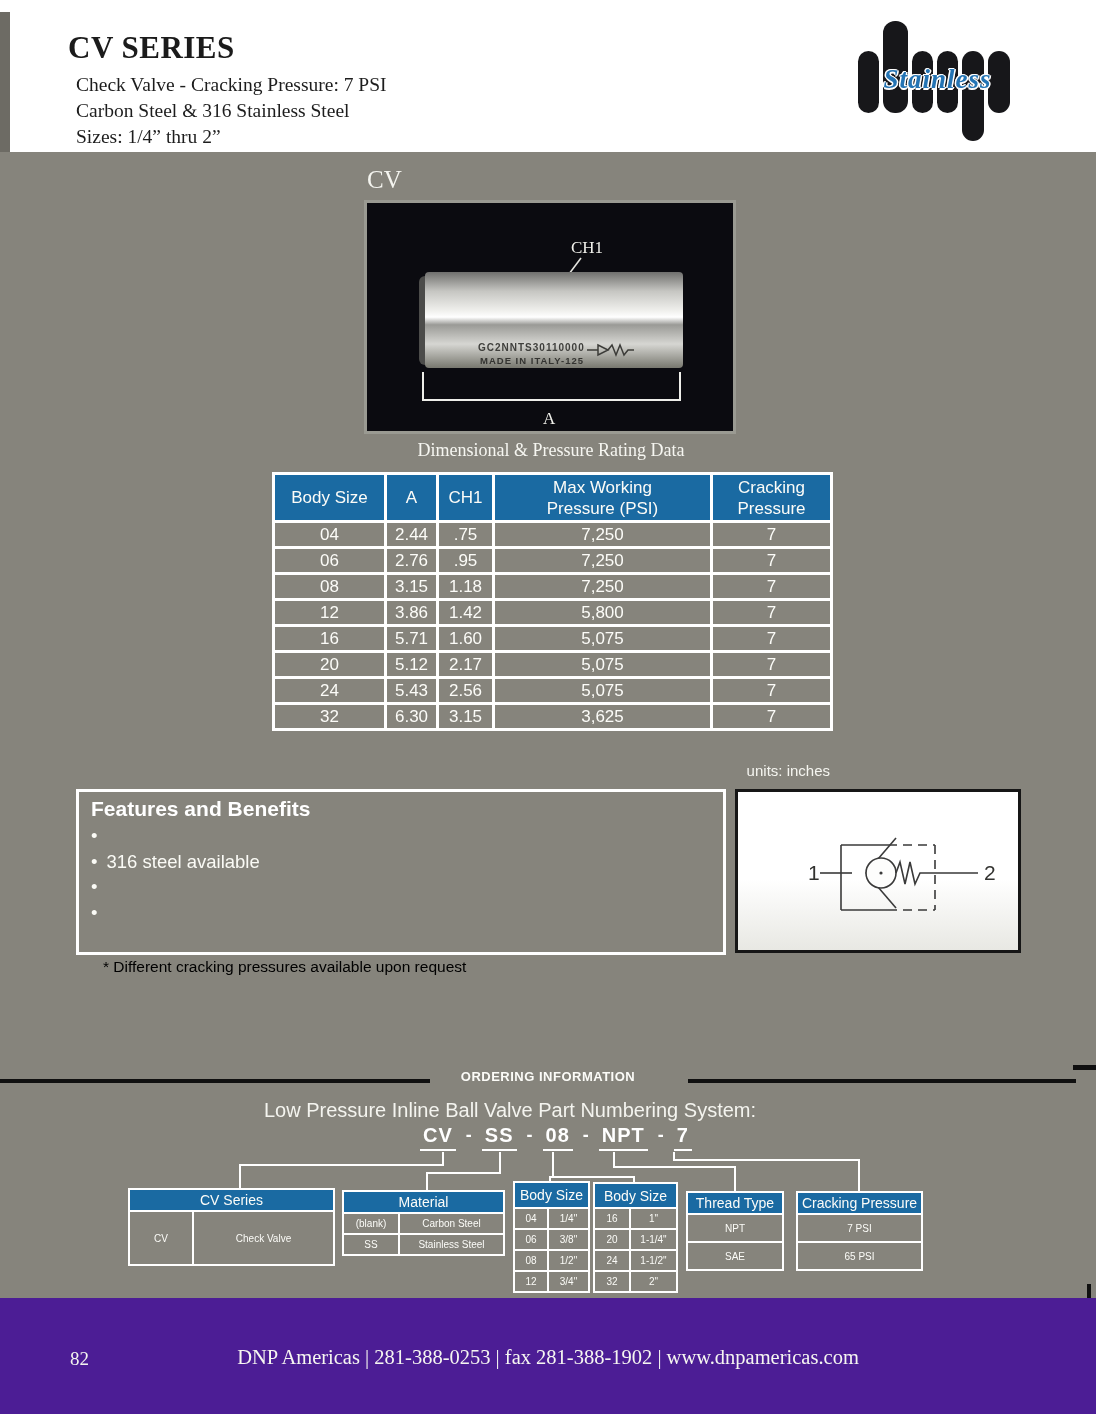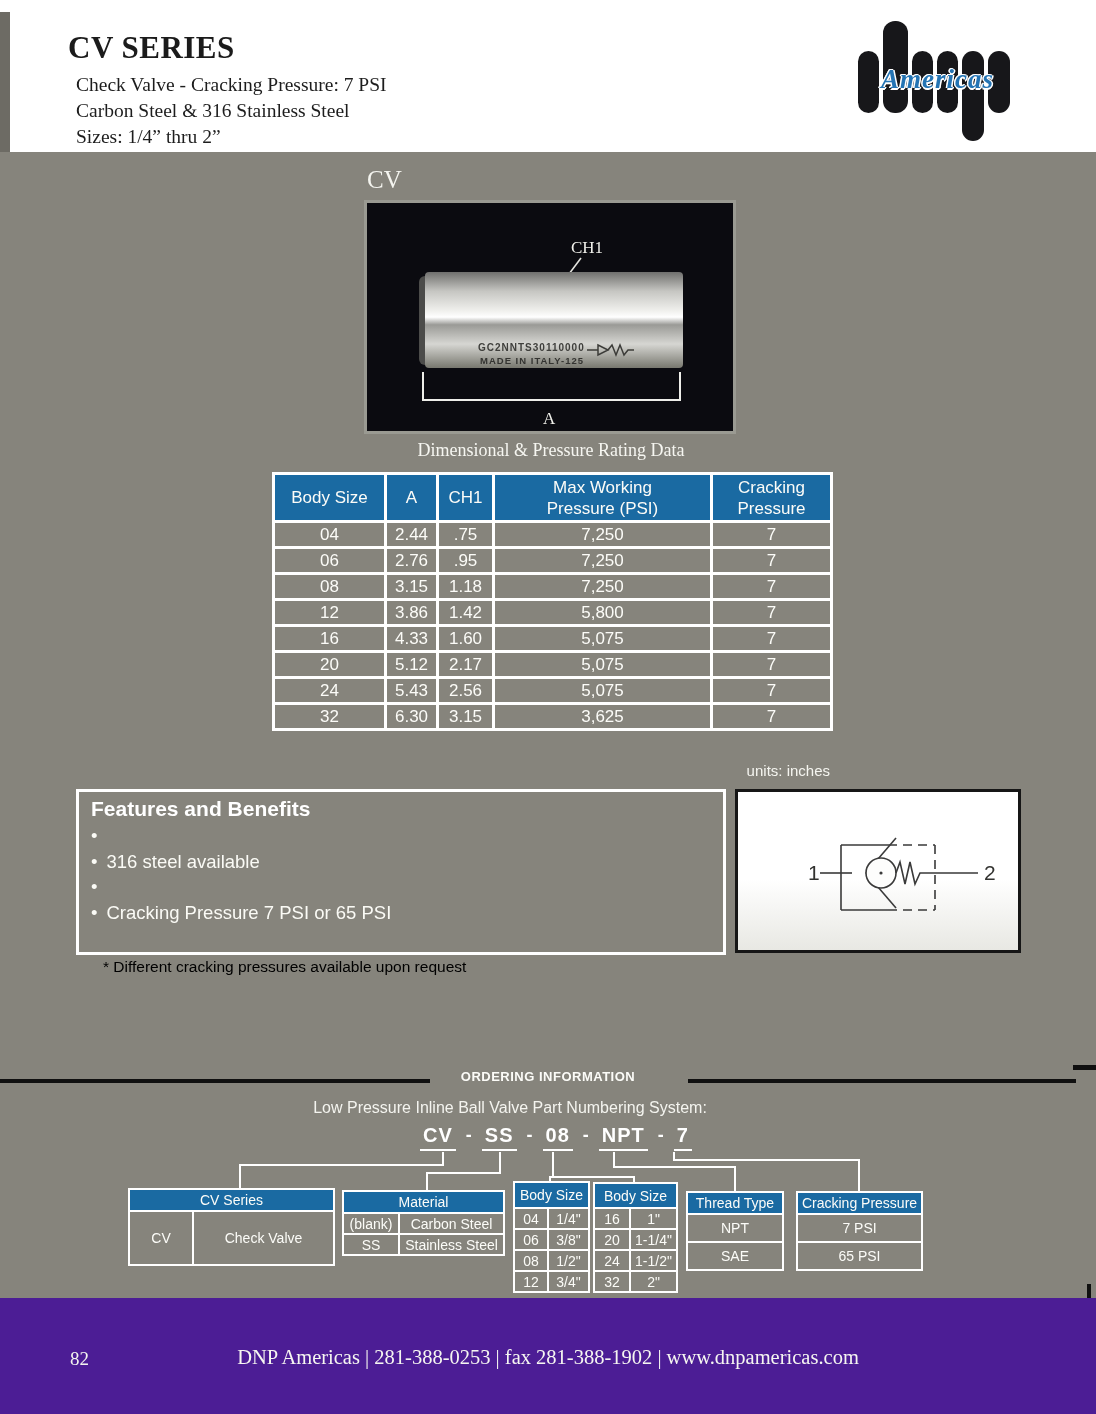--- a/index.html
+++ b/index.html
@@ -47,29 +47,29 @@
   .feature-item .blt { flex:0 0 auto; }
   .feature-item .ftxt { white-space:pre-line; }
   .footnote { left:76px; top:958px; font-size:15.5px; color:#000000;margin-left:27px; }
 
   
   .schematic-box { left:735px; top:789px; width:286px; height:164px; border:3px solid #161616; background:linear-gradient(180deg,#ffffff 55%,#e8e8e3 100%); }
 
   
   .rule { background:#101010; height:4px; }
   .ordering-title { left:0; top:1069px; width:1096px; text-align:center; font-size:13px; font-weight:bold; color:#fcfcf8; letter-spacing:0.5px; }
-  .ordering-subtitle { left:0; top:1099px; width:1020px; text-align:center; font-size:16px; color:#f4f4ef; }
+  .ordering-subtitle { left:0; top:1099px; width:1020px; text-align:center; font-size:20px; color:#f4f4ef; }
   .part-number { left:0; top:1124px; width:1096px; display:flex; justify-content:center; transform:translateX(8px); align-items:flex-start; }
   .part-number .seg { font-size:20px; font-weight:bold; color:#ffffff; border-bottom:2.5px solid #ffffff; padding:0 3px 2px 3px; letter-spacing:1px; }
   .part-number .psep { font-size:18px; font-weight:bold; color:#ffffff; margin:0 10px; padding-top:1px; }
 
   table.ord { border-collapse:collapse; table-layout:fixed; }
   table.ord th, table.ord td { border:2px solid #ffffff; text-align:center; color:#fcfcf8; }
   table.ord th { background:#1a6aa2; font-weight:400; font-size:14px; height:22px; }
-  table.ord td { font-size:14px; height:21px; }
+  table.ord td { font-size:10px; height:21px; }
 
   .edge-mark { left:1087px; top:1284px; width:4px; height:16px; background:#101010; }
 
   
   .footer-bar { left:0; top:1298px; width:1096px; height:116px; background:#4c1d95; }
   .page-number { position:absolute; left:70px; top:50px; font-family:"Liberation Serif", serif; font-size:19px; color:#f4f4ef; }
   .footer-contact { position:absolute; left:0; top:48px; width:100%; text-align:center; font-family:"Liberation Serif", serif; font-size:20.5px; color:#f6f6f1; }
 </style>
 </head>
 <body>
@@ -85,21 +85,21 @@
     <div>Sizes: 1/4” thru 2”</div>
   </div>
 
   <div class="abs logo">
     <div class="bar" style="left:8px;  top:35px; width:21px; height:62px;"></div>
     <div class="bar" style="left:33px; top:5px;  width:25px; height:92px;"></div>
     <div class="bar" style="left:62px; top:35px; width:21px; height:62px;"></div>
     <div class="bar" style="left:87px; top:35px; width:21px; height:62px;"></div>
     <div class="bar" style="left:112px;top:35px; width:22px; height:90px;"></div>
     <div class="bar" style="left:138px;top:35px; width:22px; height:62px;"></div>
-    <div class="logo-americas">Americas</div>
+    <div class="logo-americas">Stainless</div>
   </div>
 
   <div class="abs photo-cv-label">CV</div>
   <div class="abs photo-frame">
     <svg width="366" height="228" viewBox="0 0 366 228">
       <defs>
         <linearGradient id="cyl" x1="0" y1="0" x2="0" y2="1">
           <stop offset="0" stop-color="#6f6f6d"></stop>
           <stop offset="0.20" stop-color="#c6c6c2"></stop>
           <stop offset="0.40" stop-color="#efefec"></stop>
@@ -170,21 +170,21 @@
           </tr>
         <tr>
             <td>12</td>
             <td>3.86</td>
             <td>1.42</td>
             <td>5,800</td>
             <td>7</td>
           </tr>
         <tr>
             <td>16</td>
-            <td>4.33</td>
+            <td>5.71</td>
             <td>1.60</td>
             <td>5,075</td>
             <td>7</td>
           </tr>
         <tr>
             <td>20</td>
             <td>5.12</td>
             <td>2.17</td>
             <td>5,075</td>
             <td>7</td>
@@ -215,21 +215,20 @@
       </div>
     <div class="feature-item">
         <span class="blt">•</span>
         <span class="ftxt">316 steel available</span>
       </div>
     <div class="feature-item">
         <span class="blt">•</span>
       </div>
     <div class="feature-item">
         <span class="blt">•</span>
-        <span class="ftxt">Cracking Pressure 7 PSI or 65 PSI</span>
       </div>
   </div>
   <div class="abs footnote">* Different cracking pressures available upon request</div>
 
   <div class="abs schematic-box">
     <svg width="280" height="158" viewBox="0 0 280 158">
       <g stroke="#3a3a3a" stroke-width="1.6" fill="none">
         <line x1="82" y1="81" x2="114" y2="81"></line>
         <line x1="103" y1="53" x2="103" y2="118"></line>
         <line x1="103" y1="53" x2="150" y2="53"></line>

